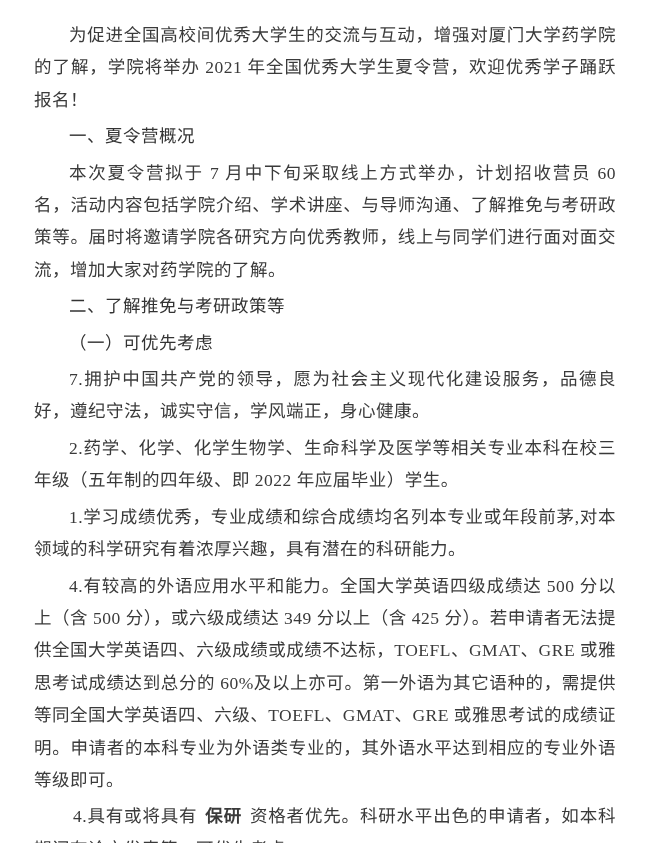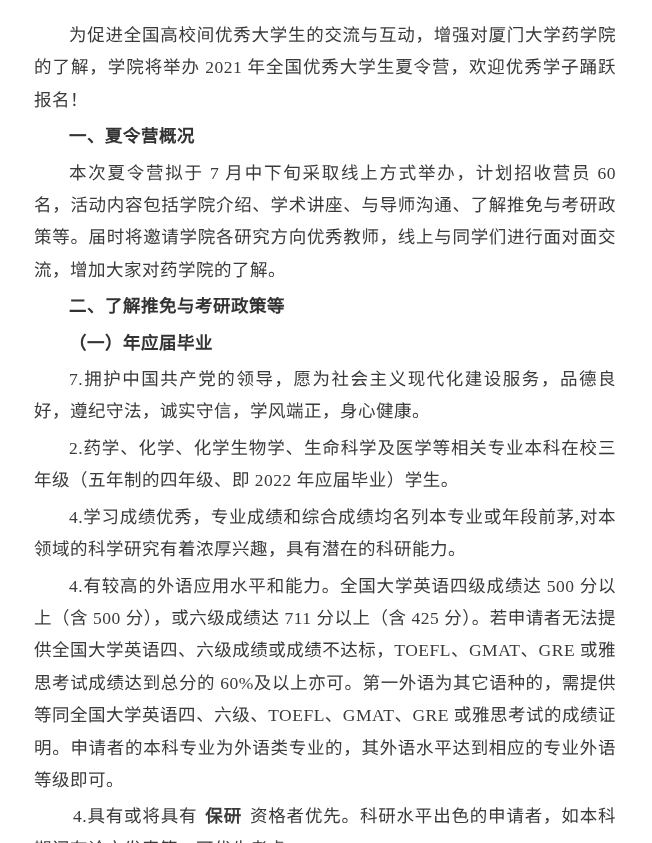--- a/index.html
+++ b/index.html
@@ -24,21 +24,21 @@
     letter-spacing: 0.5px;
   }
   .para {
     text-align: justify;
     text-indent: 2em;
     font-family: "Liberation Serif", "DejaVu Serif", serif;
     font-weight: normal;
   }
   .heading {
     font-family: "Liberation Sans", "DejaVu Sans", sans-serif;
-    font-weight: bold;
+    font-weight: normal;
     font-size: 17.5px;
     line-height: 32.4px;
     text-indent: 2em;
     color: #333333;
     text-align: left;
   }
   .bold-term {
     font-weight: bold;
   }
 </style>
@@ -48,27 +48,27 @@
 <div class="page">
 
   <p class="para">为促进全国高校间优秀大学生的交流与互动，增强对厦门大学药学院的了解，学院将举办 2021 年全国优秀大学生夏令营，欢迎优秀学子踊跃报名！</p>
 
   <h2 class="heading">一、夏令营概况</h2>
 
   <p class="para">本次夏令营拟于 7 月中下旬采取线上方式举办，计划招收营员 60 名，活动内容包括学院介绍、学术讲座、与导师沟通、了解推免与考研政策等。届时将邀请学院各研究方向优秀教师，线上与同学们进行面对面交流，增加大家对药学院的了解。</p>
 
   <h2 class="heading">二、了解推免与考研政策等</h2>
 
-  <h3 class="heading">（一）年应届毕业</h3>
+  <h3 class="heading">（一）可优先考虑</h3>
 
   <p class="para">7.拥护中国共产党的领导，愿为社会主义现代化建设服务，品德良好，遵纪守法，诚实守信，学风端正，身心健康。</p>
 
   <p class="para">2.药学、化学、化学生物学、生命科学及医学等相关专业本科在校三年级（五年制的四年级、即 2022 年应届毕业）学生。</p>
 
-  <p class="para">4.学习成绩优秀，专业成绩和综合成绩均名列本专业或年段前茅,对本领域的科学研究有着浓厚兴趣，具有潜在的科研能力。</p>
+  <p class="para">1.学习成绩优秀，专业成绩和综合成绩均名列本专业或年段前茅,对本领域的科学研究有着浓厚兴趣，具有潜在的科研能力。</p>
 
-  <p class="para">4.有较高的外语应用水平和能力。全国大学英语四级成绩达 500 分以上（含 500 分），或六级成绩达 711 分以上（含 425 分）。若申请者无法提供全国大学英语四、六级成绩或成绩不达标，TOEFL、GMAT、GRE 或雅思考试成绩达到总分的 60%及以上亦可。第一外语为其它语种的，需提供等同全国大学英语四、六级、TOEFL、GMAT、GRE 或雅思考试的成绩证明。申请者的本科专业为外语类专业的，其外语水平达到相应的专业外语等级即可。</p>
+  <p class="para">4.有较高的外语应用水平和能力。全国大学英语四级成绩达 500 分以上（含 500 分），或六级成绩达 349 分以上（含 425 分）。若申请者无法提供全国大学英语四、六级成绩或成绩不达标，TOEFL、GMAT、GRE 或雅思考试成绩达到总分的 60%及以上亦可。第一外语为其它语种的，需提供等同全国大学英语四、六级、TOEFL、GMAT、GRE 或雅思考试的成绩证明。申请者的本科专业为外语类专业的，其外语水平达到相应的专业外语等级即可。</p>
 
   <p class="para"><span>4.具有或将具有</span><span class="bold-term">保研</span><span>资格者优先。科研水平出色的申请者，如本科期间有论文发表等，可优先考虑。</span></p>
 
   <h3 class="heading">（二）“直博生”申请条件</h3>
 
 </div>
 
 </body></html>

